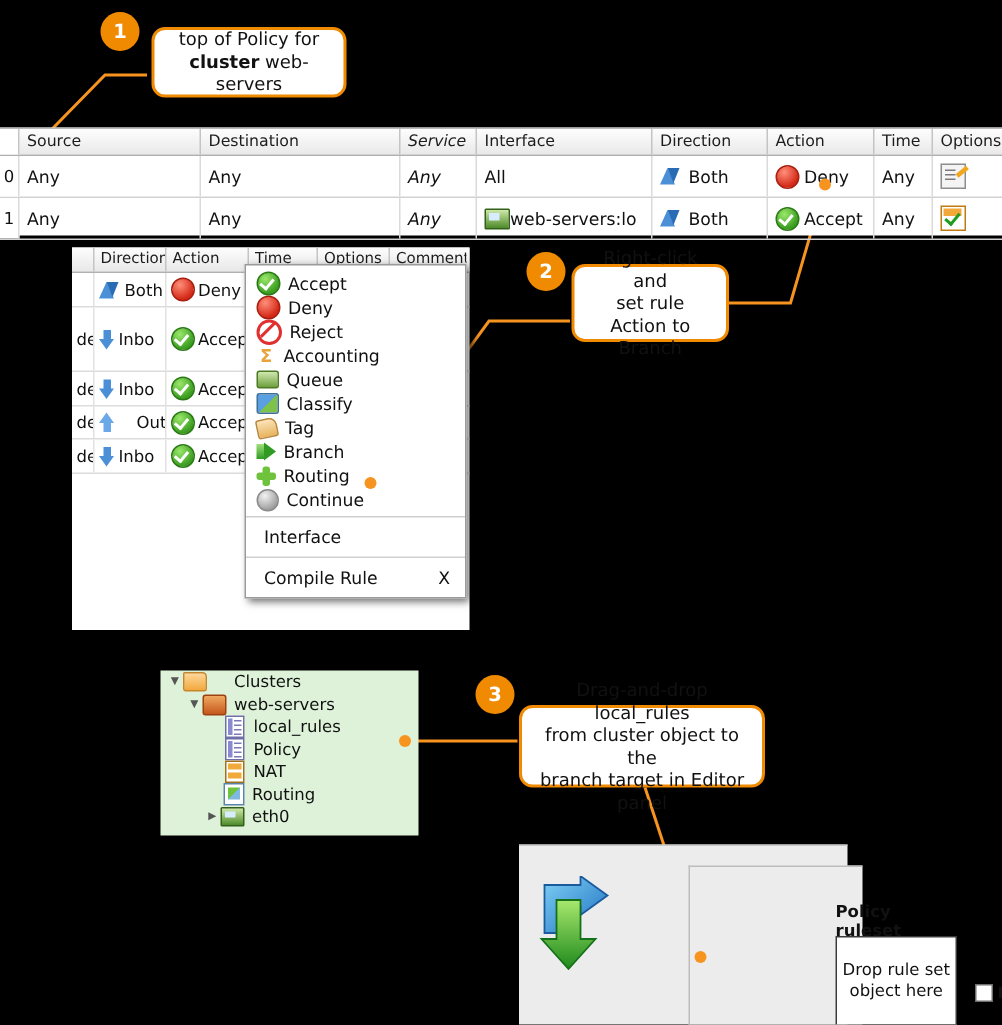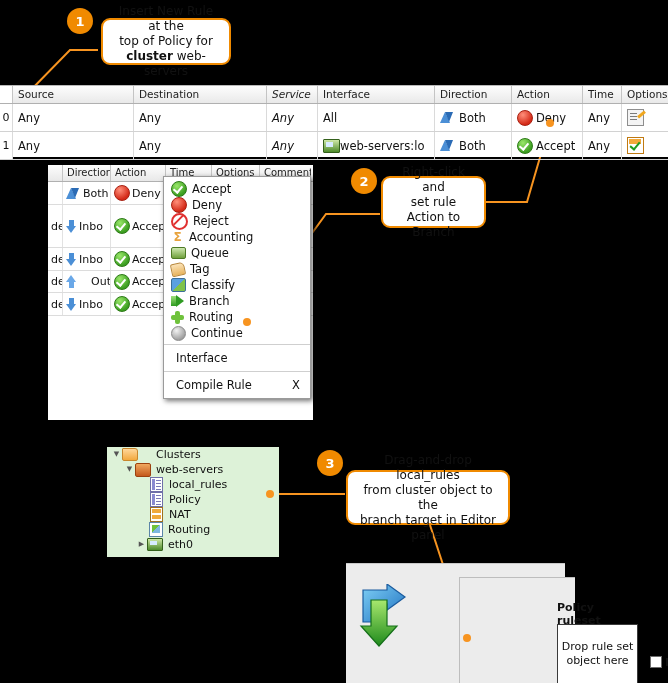--- a/index.html
+++ b/index.html
@@ -183,21 +183,20 @@
 
   <polyline points="345,494 270,494" fill="none" stroke="#F79420" stroke-width="2"></polyline>
 
   <polyline points="430,525 467,638" fill="none" stroke="#F79420" stroke-width="2"></polyline>
 </svg>
 
 <div class="badge abs" style="left:67px;top:8px;">
   <span>1</span>
 </div>
 <div class="balloon" style="left:101px;top:18px;width:130px;height:47px;flex-direction:column;">
-  <div>Insert New Rule at the</div>
   <div>top of Policy for</div>
   <div><b>cluster</b> web-servers</div>
 </div>
 <div class="dot" style="left:20px;top:93px;"></div>
 
 <div id="rule-table" class="abs">
   <div class="hdr">
     <div class="c-num"></div>
     <div class="c-src">Source</div>
     <div class="c-dst">Destination</div>
@@ -355,26 +354,26 @@
   </div>
   <div class="mi">
     <span class="ic ic-acct">Σ</span>
     <span class="lbl">Accounting</span>
   </div>
   <div class="mi">
     <span class="ic ic-queue"></span>
     <span class="lbl">Queue</span>
   </div>
   <div class="mi">
+    <span class="ic ic-classify"></span>
+    <span class="lbl">Classify</span>
+  </div>
+  <div class="mi">
     <span class="ic ic-tag"></span>
     <span class="lbl">Tag</span>
-  </div>
-  <div class="mi">
-    <span class="ic ic-classify"></span>
-    <span class="lbl">Classify</span>
   </div>
   <div class="mi">
     <span class="ic ic-branch"></span>
     <span class="lbl">Branch</span>
   </div>
   <div class="mi">
     <span class="ic ic-routing"></span>
     <span class="lbl">Routing</span>
   </div>
   <div class="mi">

